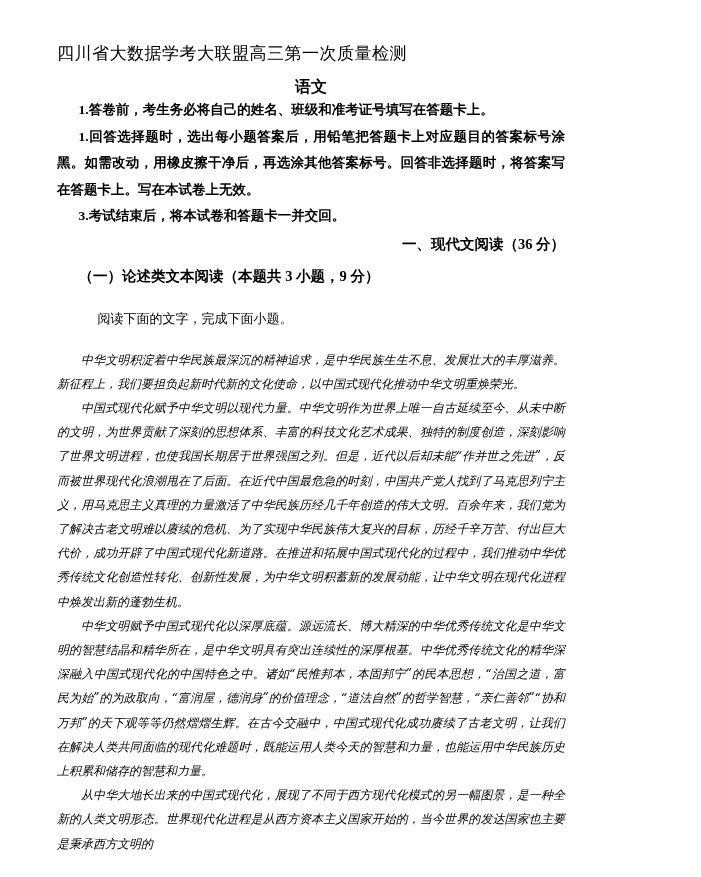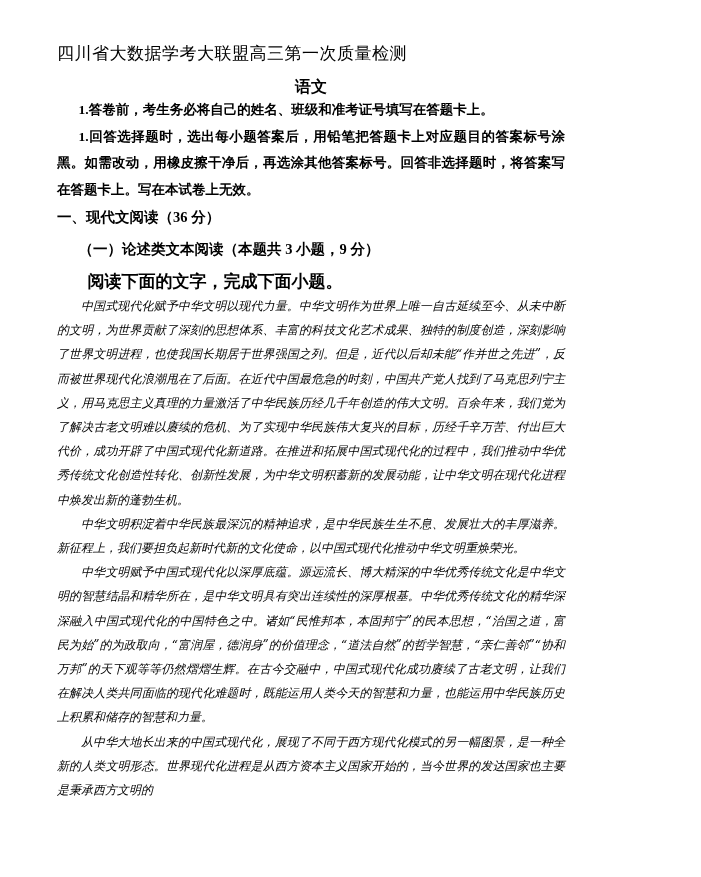--- a/index.html
+++ b/index.html
@@ -55,34 +55,34 @@
     line-height: 26.5px;
     font-weight: bold;
     text-indent: 1.6em;
     text-align: justify;
   }
   .section-heading {
     margin: 2px 0 0 0;
     font-size: 14.5px;
     line-height: 25px;
     font-weight: bold;
+    text-align: right;
   }
   .subsection-heading {
     margin: 7px;
     font-size: 14.5px;
     line-height: 25px;
     font-weight: bold;
     text-indent: 1em;
   }
   .instruction {
-    margin: 0;
-    font-size: 17px;
+    margin: 17px;
+    font-size: 13px;
     line-height: 25px;
     text-indent: 1.8em;
-    font-weight: bold;
   }
   .passage {
     margin: 0;
     font-size: 12px;
     line-height: 24.2px;
     text-indent: 2em;
     text-align: justify;
     font-style: italic; 
     font-family: "DejaVu Serif", "Liberation Serif", serif;
   }
@@ -94,27 +94,28 @@
   <h1 class="title">四川省大数据学考大联盟高三第一次质量检测</h1>
 
   <h2 class="subject">语文</h2>
 
 
 
   <p class="notice">1.答卷前，考生务必将自己的姓名、班级和准考证号填写在答题卡上。</p>
 
   <p class="notice">1.回答选择题时，选出每小题答案后，用铅笔把答题卡上对应题目的答案标号涂黑。如需改动，用橡皮擦干净后，再选涂其他答案标号。回答非选择题时，将答案写在答题卡上。写在本试卷上无效。</p>
 
+  <p class="notice">3.考试结束后，将本试卷和答题卡一并交回。</p>
 
   <p class="section-heading">一、现代文阅读（36 分）</p>
 
   <p class="subsection-heading">（一）论述类文本阅读（本题共 3 小题，9 分）</p>
 
   <p class="instruction">阅读下面的文字，完成下面小题。</p>
 
+  <p class="passage">中华文明积淀着中华民族最深沉的精神追求，是中华民族生生不息、发展壮大的丰厚滋养。新征程上，我们要担负起新时代新的文化使命，以中国式现代化推动中华文明重焕荣光。</p>
+
   <p class="passage">中国式现代化赋予中华文明以现代力量。中华文明作为世界上唯一自古延续至今、从未中断的文明，为世界贡献了深刻的思想体系、丰富的科技文化艺术成果、独特的制度创造，深刻影响了世界文明进程，也使我国长期居于世界强国之列。但是，近代以后却未能“作并世之先进”，反而被世界现代化浪潮甩在了后面。在近代中国最危急的时刻，中国共产党人找到了马克思列宁主义，用马克思主义真理的力量激活了中华民族历经几千年创造的伟大文明。百余年来，我们党为了解决古老文明难以赓续的危机、为了实现中华民族伟大复兴的目标，历经千辛万苦、付出巨大代价，成功开辟了中国式现代化新道路。在推进和拓展中国式现代化的过程中，我们推动中华优秀传统文化创造性转化、创新性发展，为中华文明积蓄新的发展动能，让中华文明在现代化进程中焕发出新的蓬勃生机。</p>
-
-  <p class="passage">中华文明积淀着中华民族最深沉的精神追求，是中华民族生生不息、发展壮大的丰厚滋养。新征程上，我们要担负起新时代新的文化使命，以中国式现代化推动中华文明重焕荣光。</p>
 
   <p class="passage">中华文明赋予中国式现代化以深厚底蕴。源远流长、博大精深的中华优秀传统文化是中华文明的智慧结晶和精华所在，是中华文明具有突出连续性的深厚根基。中华优秀传统文化的精华深深融入中国式现代化的中国特色之中。诸如“民惟邦本，本固邦宁”的民本思想，“治国之道，富民为始”的为政取向，“富润屋，德润身”的价值理念，“道法自然”的哲学智慧，“亲仁善邻”“协和万邦”的天下观等等仍然熠熠生辉。在古今交融中，中国式现代化成功赓续了古老文明，让我们在解决人类共同面临的现代化难题时，既能运用人类今天的智慧和力量，也能运用中华民族历史上积累和储存的智慧和力量。</p>
 
   <p class="passage">从中华大地长出来的中国式现代化，展现了不同于西方现代化模式的另一幅图景，是一种全新的人类文明形态。世界现代化进程是从西方资本主义国家开始的，当今世界的发达国家也主要是秉承西方文明的</p>
 </div>
 
 </body></html>

